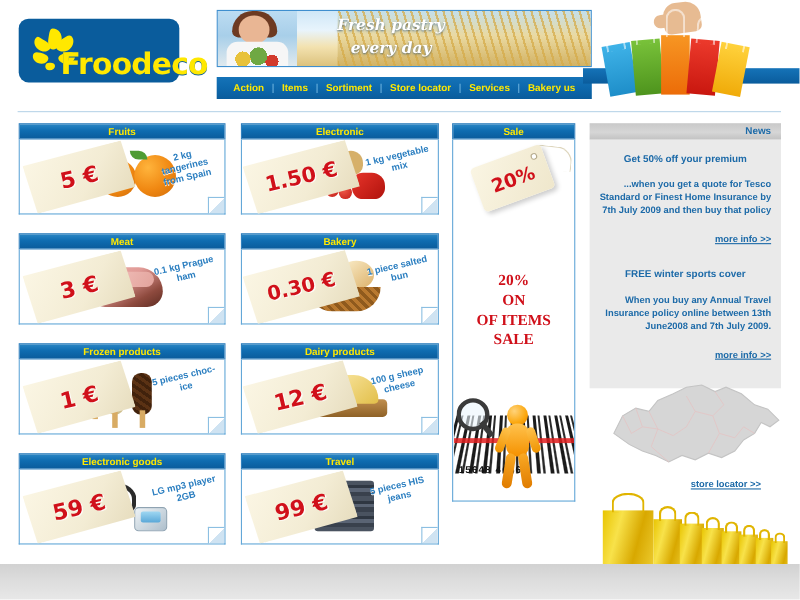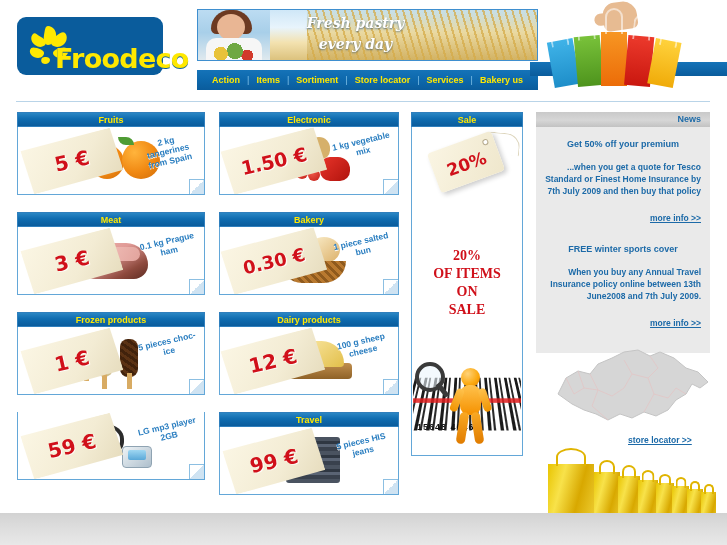--- a/index.html
+++ b/index.html
@@ -460,20 +460,21 @@
       </div>
       <div class="pricetag" style="left:4px;top:10px;width:98px;">
         <span style="font-size:20px;">12 €</span>
       </div>
       <div class="desc">100 g sheep cheese</div>
       <div class="corner"></div>
     </div>
   </div>
 
   <div class="panel" style="left:17px; top:412px; width:188px;">
+    <div class="panel-head">Electronic goods</div>
     <div class="panel-body">
       <div class="prod-img">
         <div style="position:absolute;left:70px;top:12px;width:36px;height:30px;border:4px solid #2b2b2b;
                     border-radius:50% 50% 40% 40%;border-bottom-color:transparent;"></div>
         <div style="position:absolute;left:68px;top:36px;width:14px;height:13px;border-radius:50%;background:#222;"></div>
         <div style="position:absolute;left:104px;top:34px;width:30px;height:22px;border-radius:4px;
                     background:linear-gradient(140deg,#eef3f6,#aebfcc);border:1px solid #8fa3b2;"></div>
         <div style="position:absolute;left:110px;top:38px;width:18px;height:10px;border-radius:2px;
                     background:linear-gradient(to bottom,#9fd7f2,#5aa8d8);"></div>
       </div>
@@ -506,22 +507,22 @@
     <div class="sale-body">
 
       <div class="sale-string"></div>
       <div class="sale-tag">
         <div class="hole"></div>
         <span>20%</span>
       </div>
 
       <div class="sale-msg">
         <div>20%</div>
+        <div>ON</div>
         <div>OF ITEMS</div>
-        <div>ON</div>
         <div>SALE</div>
       </div>
 
       <div class="barcode-scene">
         <div class="barcode">
           <div class="redline"></div>
         </div>
         <div class="barcode-digits">15648  46464</div>
         <div class="figure">
           <div class="head"></div>

